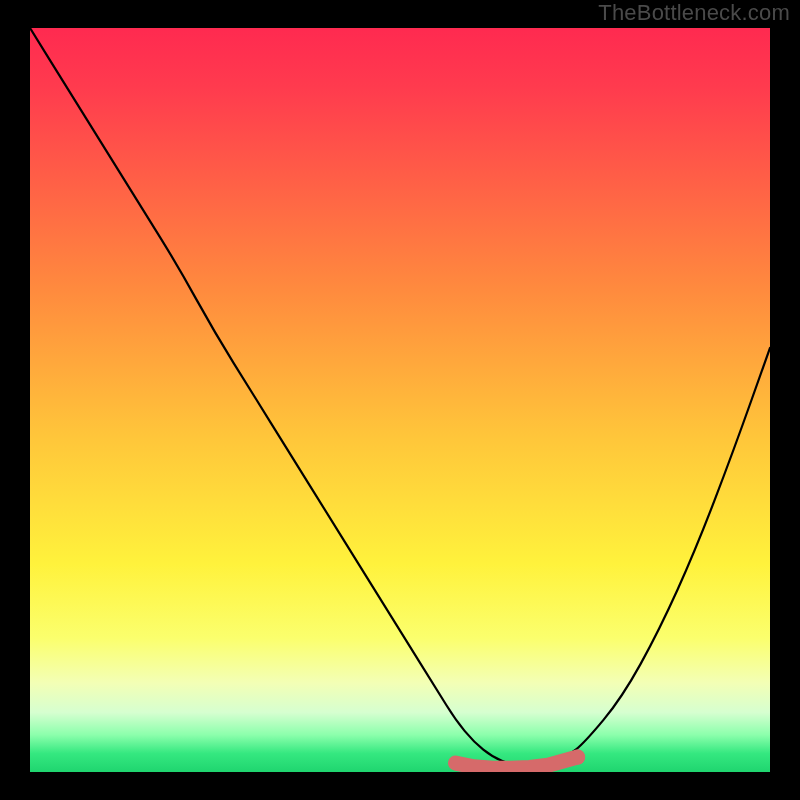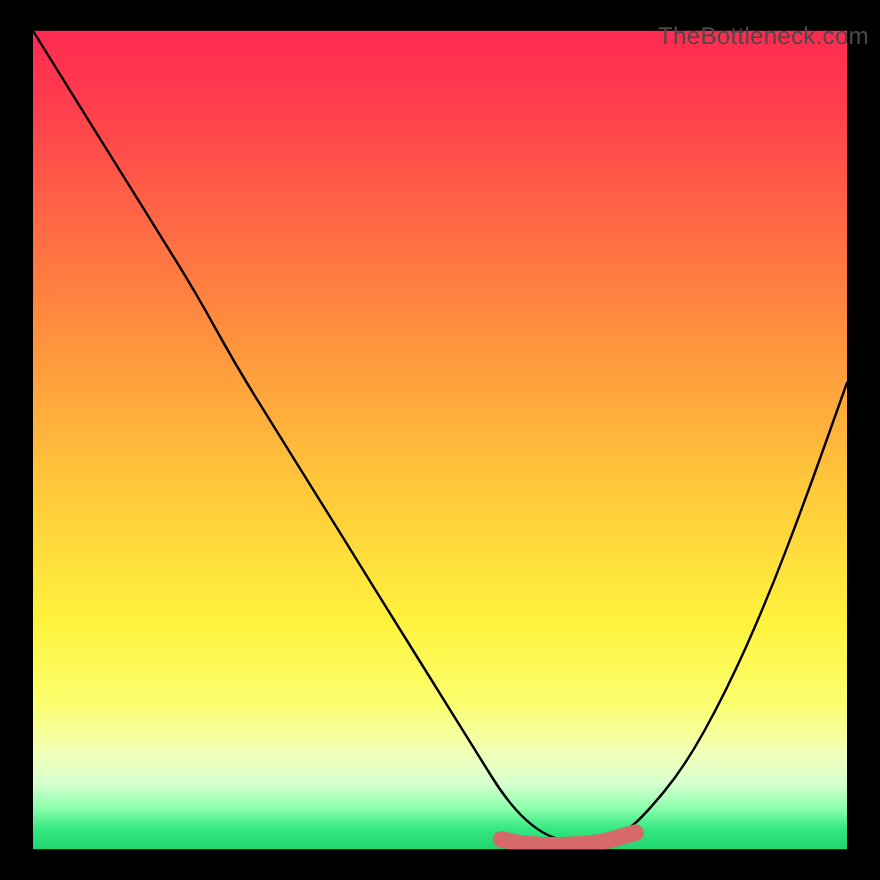--- a/index.html
+++ b/index.html
@@ -12,21 +12,21 @@
     overflow: hidden;
   }
   .frame {
     position: relative;
     width: 800px;
     height: 800px;
     background: #000;
   }
   .watermark {
     position: absolute;
-    top: 20px;
+    top: 0;
     right: 10px;
     color: #4a4a4a;
     font-size: 22px;
     font-weight: 500;
     letter-spacing: 0.2px;
     z-index: 50;
   }
   .plot-outer {
     position: absolute;
     left: 30px;

